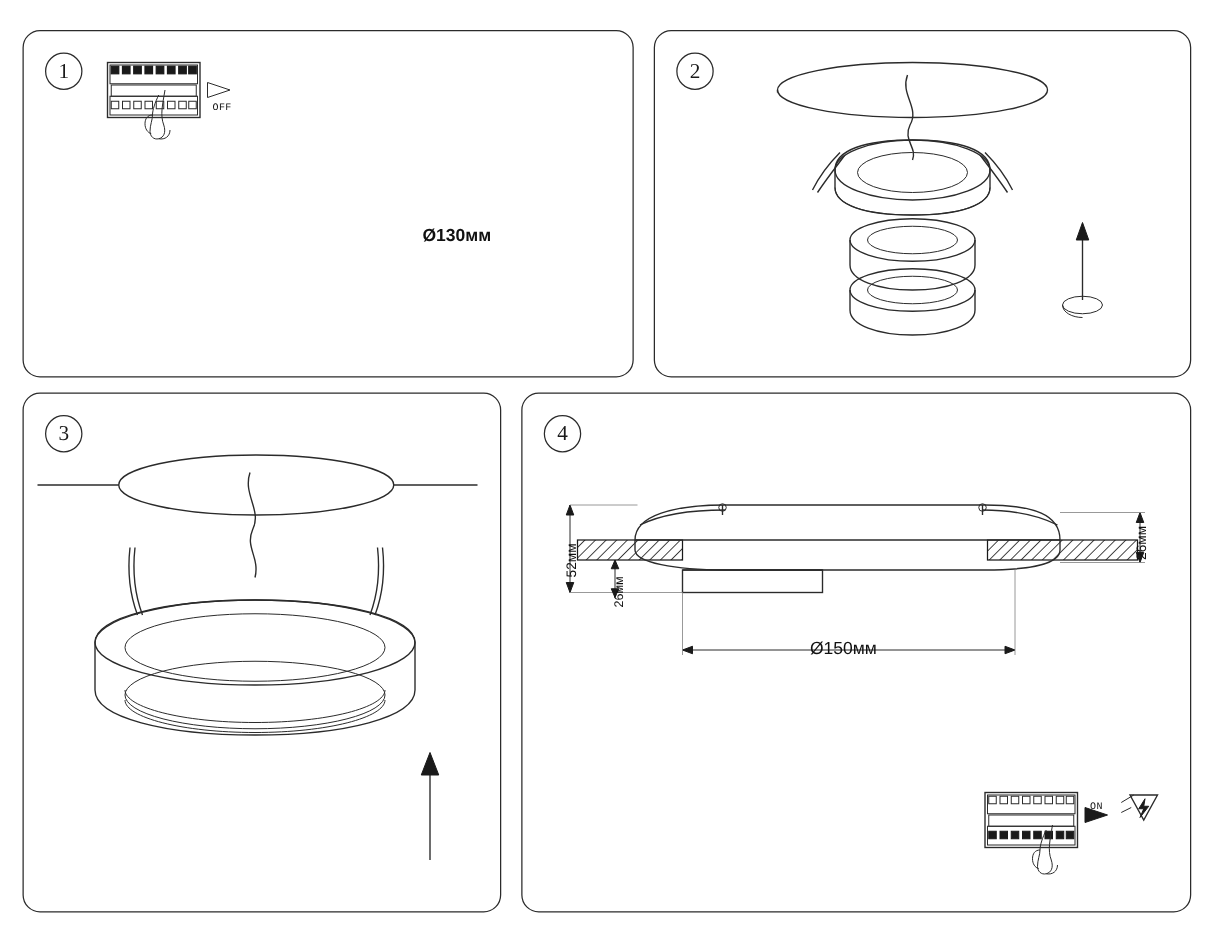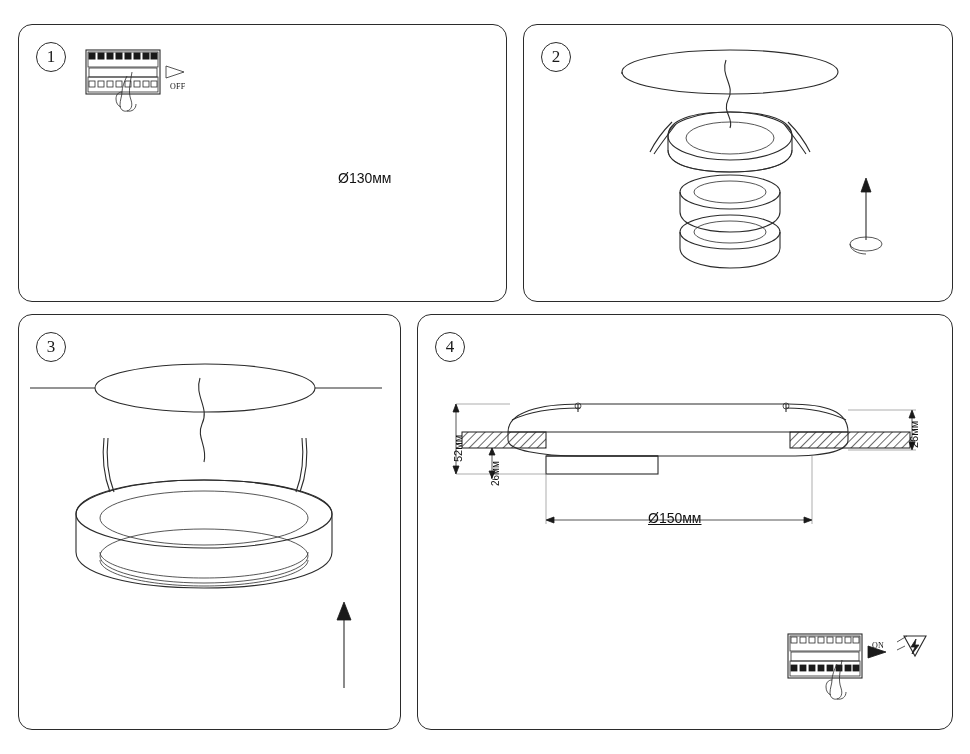--- a/index.html
+++ b/index.html
@@ -61,21 +61,21 @@
   .dim-label {
     position: absolute;
     font-size: 14px;
     font-family: "Liberation Sans", sans-serif;
     color: #111;
     white-space: nowrap;
   }
   .small-label {
     position: absolute;
     font-size: 8px;
-    font-family: Liberation Serif, serif;
+    font-family: Liberation Mono, monospace;
     color: #111;
     letter-spacing: .3px;
     white-space: nowrap;
   }
   .dim-v {
     transform: rotate(-90deg);
     transform-origin: left top;
   }
   .dim-small { font-size: 11px; }
 </style>
@@ -143,21 +143,21 @@
     <g>
       <path class="ln-t" d="M258 218 L268 206 L288 196 L296 186">
       <path class="ln-t" d="M252 214 L262 202">
       <path class="ln" d="M250 212 L262 200 L272 208 L260 220 Z" fill="#fff">
       <path class="ln-t" d="M296 186 C302 180, 304 190, 310 184 C316 178, 318 188, 324 182">
     </path></path></path></path></g>
     
     <path class="ln-t" d="M324 182 L336 182">
   
   <div class="small-label" style="left:170px; top:82px;">OFF</div>
-  <div class="dim-label" style="left:338px; top:170px;">Ø130мм</div>
+  <div class="dim-label" style="left:338px; top:180px;font-weight:bold;">Ø130мм</div>
 
   
   <div class="panel" id="panel-2"></div>
   <div class="step-badge" id="badge-2">2</div>
 
   <svg width="970" height="754">
 
     <g>
       <ellipse cx="730" cy="72" rx="108" ry="22" class="ln" fill="#fff"></ellipse>
       <path class="ln" d="M622 72 L622 74"></path>
@@ -329,16 +329,16 @@
       <path class="ln" d="M904 636 L926 636 L915 656 Z" fill="#fff"></path>
       <path class="fill-dark" d="M916 639 L911 647 L915 647 L912 654 L919 645 L915 645 Z"></path>
       <path class="ln-t" d="M897 642 L907 636"></path>
       <path class="ln-t" d="M897 650 L905 646"></path>
     </g>
   </svg>
 
   <div class="dim-label dim-v dim-small" style="left:452px; top:462px;">52мм</div>
   <div class="dim-label dim-v" style="left:490px; top:486px; font-size:10px;">26мм</div>
   <div class="dim-label dim-v dim-small" style="left:908px; top:448px;">26мм</div>
-  <div class="dim-label" style="left:648px; top:510px;text-decoration:underline;">Ø150мм</div>
+  <div class="dim-label" style="left:648px; top:510px;">Ø150мм</div>
   <div class="small-label" style="left:872px; top:641px;">ON</div>
 
 </path></div>
 
 </body></html>

